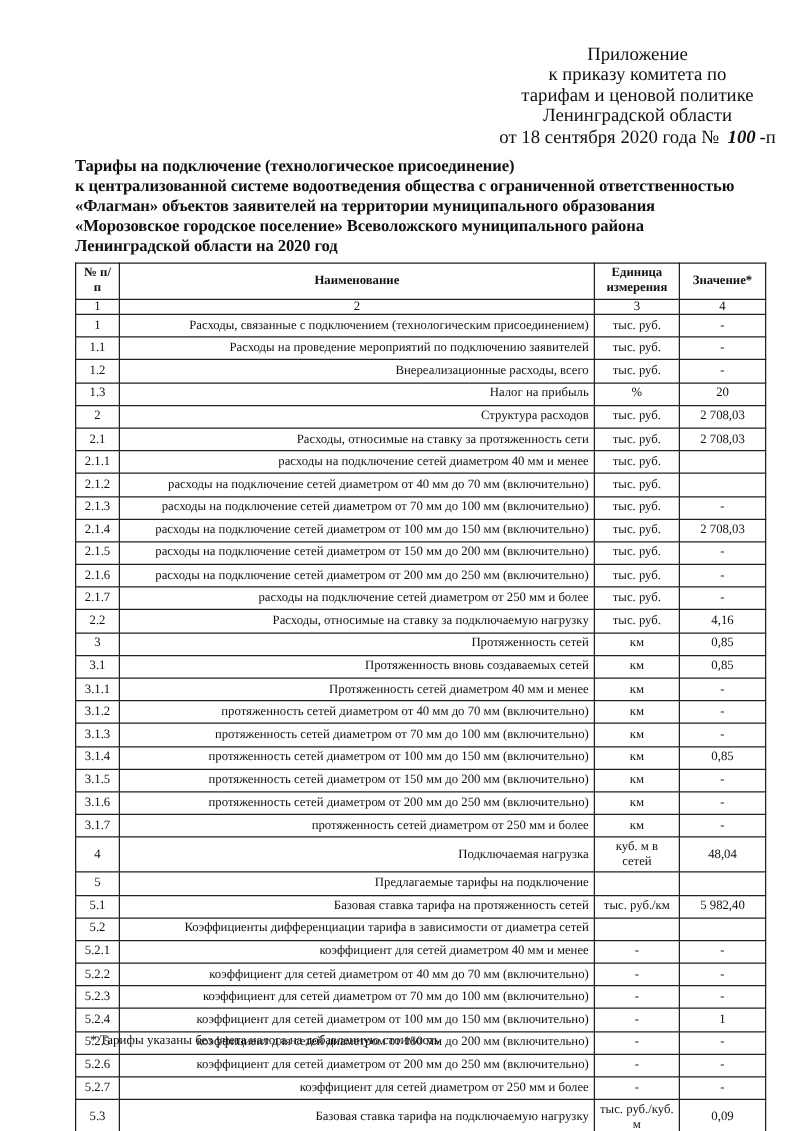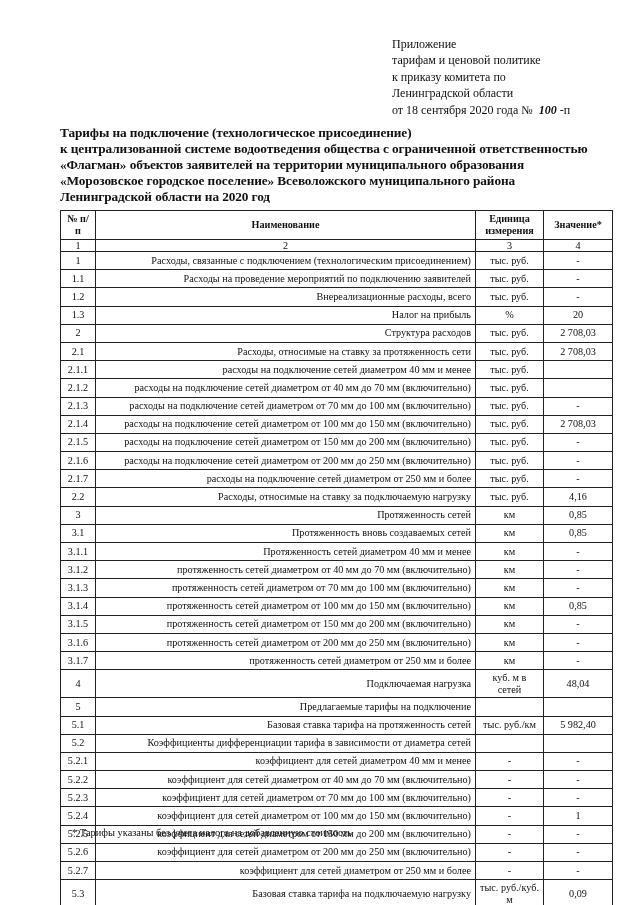--- a/index.html
+++ b/index.html
@@ -3,21 +3,21 @@
 <meta charset="utf-8">
 <style>
   html, body { margin: 0; padding: 0; background: #ffffff; }
   body {
     width: 640px; height: 905px; position: relative; overflow: hidden;
     font-family: "Liberation Serif", "DejaVu Serif", serif;
     color: #111;
   }
   .appendix {
     position: absolute; left: 392px; top: 36px; width: 236px;
-    font-size: 12px; line-height: 16.4px; text-align: left;
+    font-size: 15px; line-height: 16.4px; text-align: center;
   }
   .appendix .num-handwritten {
     font-style: italic; font-weight: bold;
     padding: 0 3px;
   }
   .title {
     position: absolute; left: 60px; top: 125px; width: 552px;
     font-size: 13.3px; line-height: 16.1px; font-weight: bold; text-align: left;
     letter-spacing: -0.1px;
   }
@@ -42,22 +42,22 @@
   .footnote {
     position: absolute; left: 72px; top: 827px;
     font-size: 10.4px;
   }
 </style>
 </head>
 <body>
 
 <div class="appendix">
   <div>Приложение</div>
+  <div>к приказу комитета по</div>
   <div>тарифам и ценовой политике</div>
-  <div>к приказу комитета по</div>
   <div>Ленинградской области</div>
   <div>
     <span>от 18 сентября 2020 года №</span>
     <span class="num-handwritten">100</span><span>-п</span>
   </div>
 </div>
 
 <div class="title">
   <div>Тарифы на подключение (технологическое присоединение)</div>
   <div>к централизованной системе водоотведения общества с ограниченной ответственностью</div>

